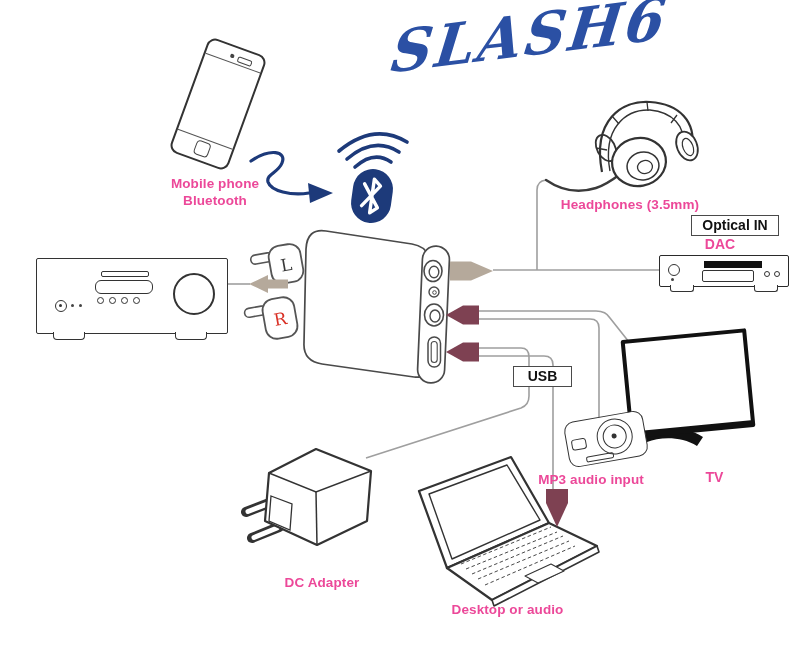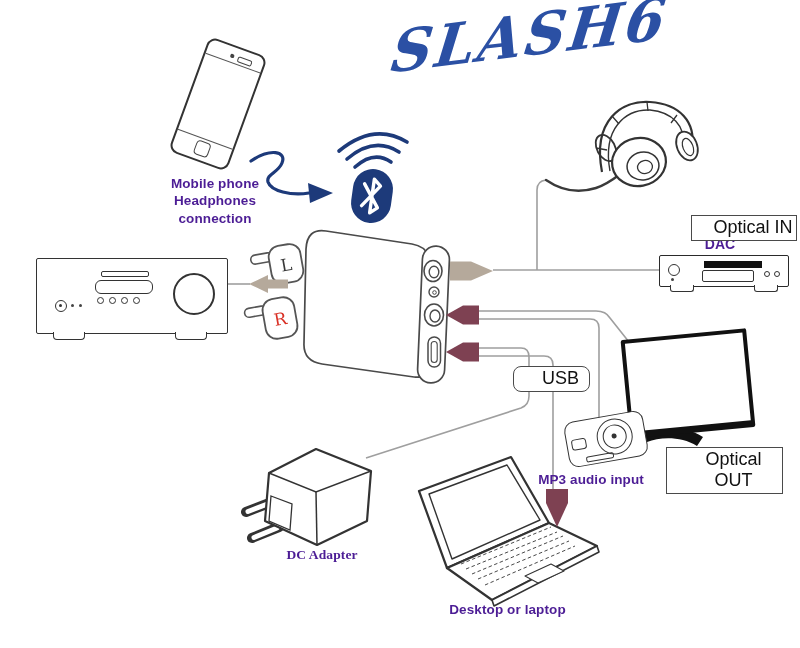--- a/index.html
+++ b/index.html
@@ -1,23 +1,23 @@
 <!DOCTYPE html>
 <html><head>
 <meta charset="utf-8">
 <style>
   html,body{margin:0;padding:0;background:#fff;}
   .canvas{position:relative;width:800px;height:648px;background:#ffffff;overflow:hidden;
           font-family:"Liberation Sans", sans-serif;color:#111;}
   svg{display:block;}
   #art{position:absolute;left:0;top:0;z-index:1;}
-  .lbl{position:absolute;z-index:2;font-size:13.5px;font-weight:600;color:#4c1d95;
+  .lbl{position:absolute;z-index:2;font-size:13.5px;font-weight:600;color:#ec4899;
        text-align:center;line-height:1.28;letter-spacing:.1px;}
   .boxlbl{position:absolute;z-index:3;background:#fff;border:1.5px solid #4a4a4a;
-          font-size:18px;font-weight:400;text-align:center;padding:1px 0 2px 18px;}
+          font-size:14px;font-weight:700;text-align:center;padding:1px 0 2px 0;}
   .title{position:absolute;left:392px;top:18px;z-index:2;
          font-family:"DejaVu Serif", serif;font-style:italic;font-weight:700;
          font-size:57px;color:#2b50a4;letter-spacing:3px;
          transform:rotate(-7deg) skewX(-14deg);transform-origin:left center;}
   
   .phone{position:absolute;left:187px;top:43px;width:58px;height:118px;z-index:2;
          border:2px solid #333;border-radius:9px;background:#fff;transform:rotate(20deg);}
   .phone .topline{position:absolute;left:0;top:15px;width:100%;height:1.2px;background:#555;}
   .phone .botline{position:absolute;left:0;bottom:21px;width:100%;height:1.2px;background:#555;}
   .phone .cam{position:absolute;left:24px;top:7px;width:3.5px;height:3.5px;border-radius:50%;background:#444;}
@@ -170,22 +170,21 @@
 
   <div class="phone">
     <div class="cam"></div>
     <div class="spk"></div>
     <div class="topline"></div>
     <div class="botline"></div>
     <div class="home"></div>
   </div>
   <div class="lbl" style="left:150px;top:175px;width:130px;">
     <div>Mobile phone</div>
-    <div>Headphones</div>
-    <div>connection</div>
+    <div>Bluetooth</div>
   </div>
 
   <div class="bt">
     <svg width="40" height="54" viewBox="0 0 40 54">
       <polyline points="11,16 27,38 20,44 20,10 27,16 11,38" fill="none" stroke="#fff" stroke-width="3.4" stroke-linecap="round" stroke-linejoin="round"></polyline>
     </svg>
   </div>
 
   <div class="amp">
     <div class="slot"></div>
@@ -195,46 +194,46 @@
     <div class="dot" style="left:84px;"></div>
     <div class="dot" style="left:96px;"></div>
     <div class="pwr"></div>
     <div class="mdot" style="left:34px;"></div>
     <div class="mdot" style="left:42px;"></div>
     <div class="knob"></div>
     <div class="foot" style="left:16px;"></div>
     <div class="foot" style="left:138px;"></div>
   </div>
 
+  <div class="lbl" style="left:548px;top:196px;width:164px;">Headphones (3.5mm)</div>
 
   <div class="boxlbl" style="left:691px;top:215px;width:86px;">Optical IN</div>
   <div class="lbl" style="left:680px;top:236px;width:80px;font-size:14px;">DAC</div>
   <div class="dac">
     <div class="knob"></div>
     <div class="mdot"></div>
     <div class="strip"></div>
     <div class="disp"></div>
     <div class="dot" style="left:104px;"></div>
     <div class="dot" style="left:114px;"></div>
     <div class="foot" style="left:10px;"></div>
     <div class="foot" style="left:94px;"></div>
   </div>
 
   <div class="tv"></div>
-  <div class="boxlbl" style="left:666px;top:447px;width:97px;">Optical OUT</div>
   <div class="lbl" style="left:666px;top:469px;width:97px;font-size:14px;text-align:center;">TV</div>
 
-  <div class="boxlbl" style="left:513px;top:366px;width:57px;border-radius:8px;">USB</div>
+  <div class="boxlbl" style="left:513px;top:366px;width:57px;">USB</div>
 
   <div class="mp3">
     <div class="w1"></div>
     <div class="w2"></div>
     <div class="w3"></div>
     <div class="slotl"></div>
     <div class="slotb"></div>
   </div>
   <div class="lbl" style="left:511px;top:471px;width:160px;">MP3 audio input</div>
 
-  <div class="lbl" style="left:262px;top:546px;width:120px;font-family:Liberation Serif, serif;">DC Adapter</div>
-
-  <div class="lbl" style="left:430px;top:601px;width:155px;">Desktop or laptop</div>
+  <div class="lbl" style="left:262px;top:574px;width:120px;">DC Adapter</div>
+
+  <div class="lbl" style="left:430px;top:601px;width:155px;">Desktop or audio</div>
 
 </div>
 
 </body></html>

